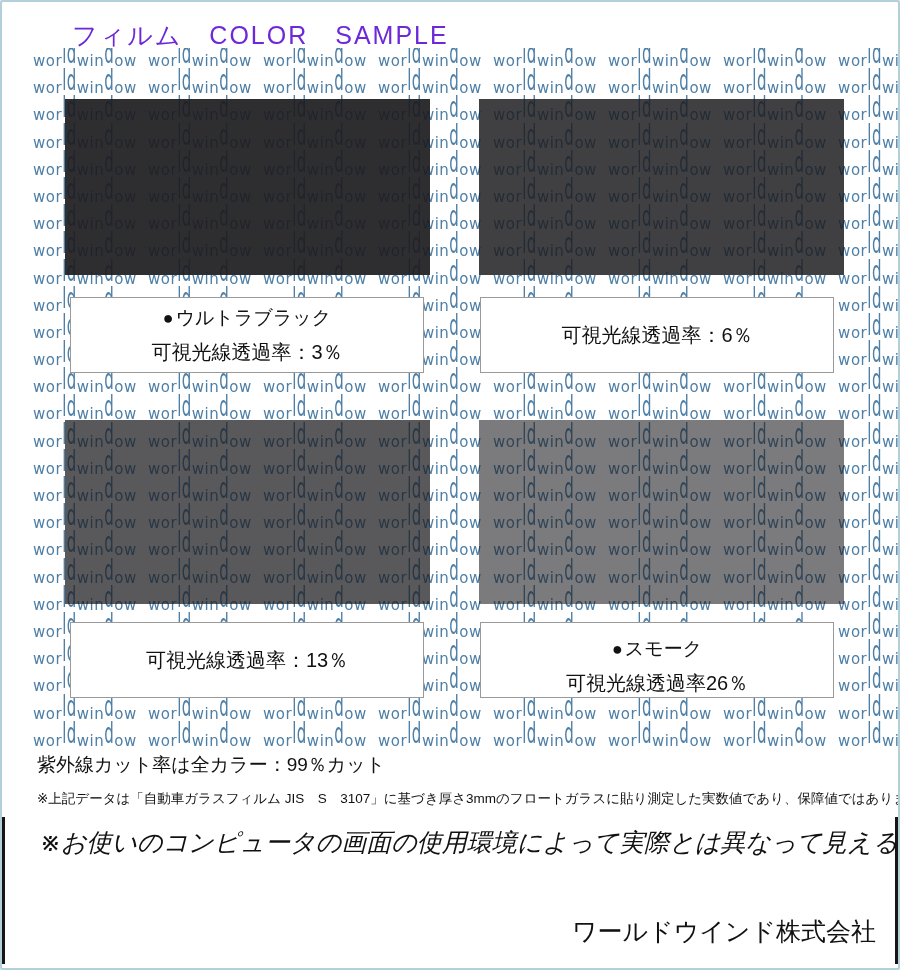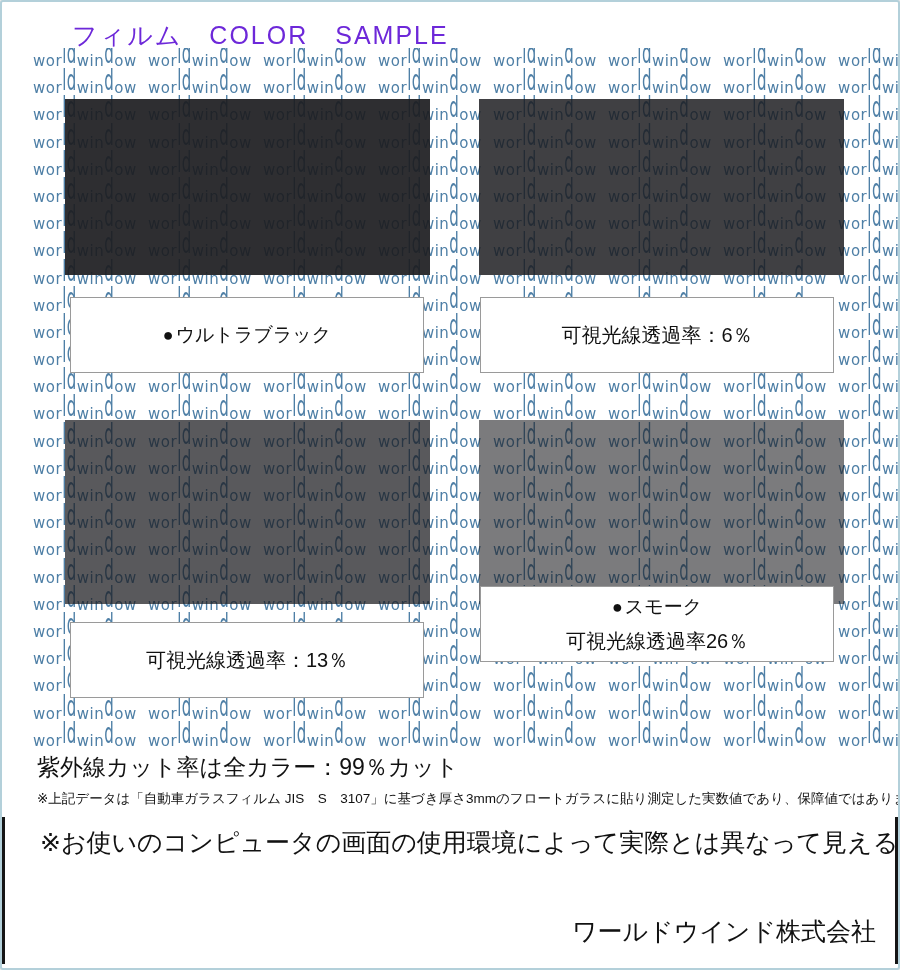--- a/index.html
+++ b/index.html
@@ -35,41 +35,41 @@
   
   .label-box {
     position:absolute; width:354px; height:76px; z-index:2;
     background:#ffffff; border:1px solid #9a9a9a; box-sizing:border-box;
     display:flex; flex-direction:column; justify-content:center; align-items:center;
     gap:8px;
   }
   .lb1 { left:68px;  top:295px; }
   .lb2 { left:478px; top:295px; }
   .lb3 { left:68px;  top:620px; }
-  .lb4 { left:478px; top:584px; }
+  .lb4 { left:478px; top:620px;justify-content:flex-end; }
   .label-name { font-size:19px; color:#111; white-space:nowrap; }
   .label-name .bullet { font-size:18px; margin-right:2px; }
   .label-spec { font-size:20px; color:#111; white-space:nowrap; }
   
   .uv-note {
-    position:absolute; left:35px; top:750px; font-size:23px; color:#111;
+    position:absolute; left:35px; top:750px; font-size:19px; color:#111;
     white-space:nowrap; z-index:2;
   }
   .data-note {
     position:absolute; left:35px; top:788px; font-size:13.5px; color:#111;
     white-space:nowrap; z-index:2;
   }
   .bottom-frame {
     position:absolute; left:0; right:0; top:815px; height:147px;
     border-left:3px solid #151515; border-right:3px solid #151515;
     z-index:1;
   }
   .disclaimer1 {
     position:absolute; left:38px; top:824px; font-size:25px; color:#111;
-    white-space:nowrap; z-index:2; letter-spacing:0px;
+    white-space:nowrap; z-index:2; letter-spacing:0px;font-style:italic;
   }
   .disclaimer2 {
     position:absolute; left:38px; top:873px; font-size:25px; color:#111;
     white-space:nowrap; z-index:2;
   }
   .company {
     position:absolute; right:22px; top:913px; font-size:25px; color:#111;
     white-space:nowrap; z-index:2;
   }
 </style>
@@ -109,20 +109,21 @@
       <div class="pattern-row">wor<span class="tall">l</span><span class="tall">d</span>win<span class="tall">d</span>ow wor<span class="tall">l</span><span class="tall">d</span>win<span class="tall">d</span>ow wor<span class="tall">l</span><span class="tall">d</span>win<span class="tall">d</span>ow wor<span class="tall">l</span><span class="tall">d</span>win<span class="tall">d</span>ow wor<span class="tall">l</span><span class="tall">d</span>win<span class="tall">d</span>ow wor<span class="tall">l</span><span class="tall">d</span>win<span class="tall">d</span>ow wor<span class="tall">l</span><span class="tall">d</span>win<span class="tall">d</span>ow wor<span class="tall">l</span><span class="tall">d</span>winow worwinow </div>
     </div>
 
   <div class="swatch sw1" style="background: rgba(28, 28, 31, 0.92);"></div>
   <div class="swatch sw2" style="background: rgba(28, 28, 31, 0.84);"></div>
   <div class="swatch sw3" style="background: rgba(28, 28, 31, 0.73);"></div>
   <div class="swatch sw4" style="background: rgba(28, 28, 31, 0.58);"></div>
 
   <div class="label-box lb1">
     <div class="label-name"><span class="bullet">●</span><span>ウルトラブラック</span></div>
+    <div class="label-spec">可視光線透過率：3％</div>
   </div>
 
   <div class="label-box lb2">
     <div class="label-spec">可視光線透過率：6％</div>
   </div>
 
   <div class="label-box lb3">
     <div class="label-spec">可視光線透過率：13％</div>
   </div>
 

